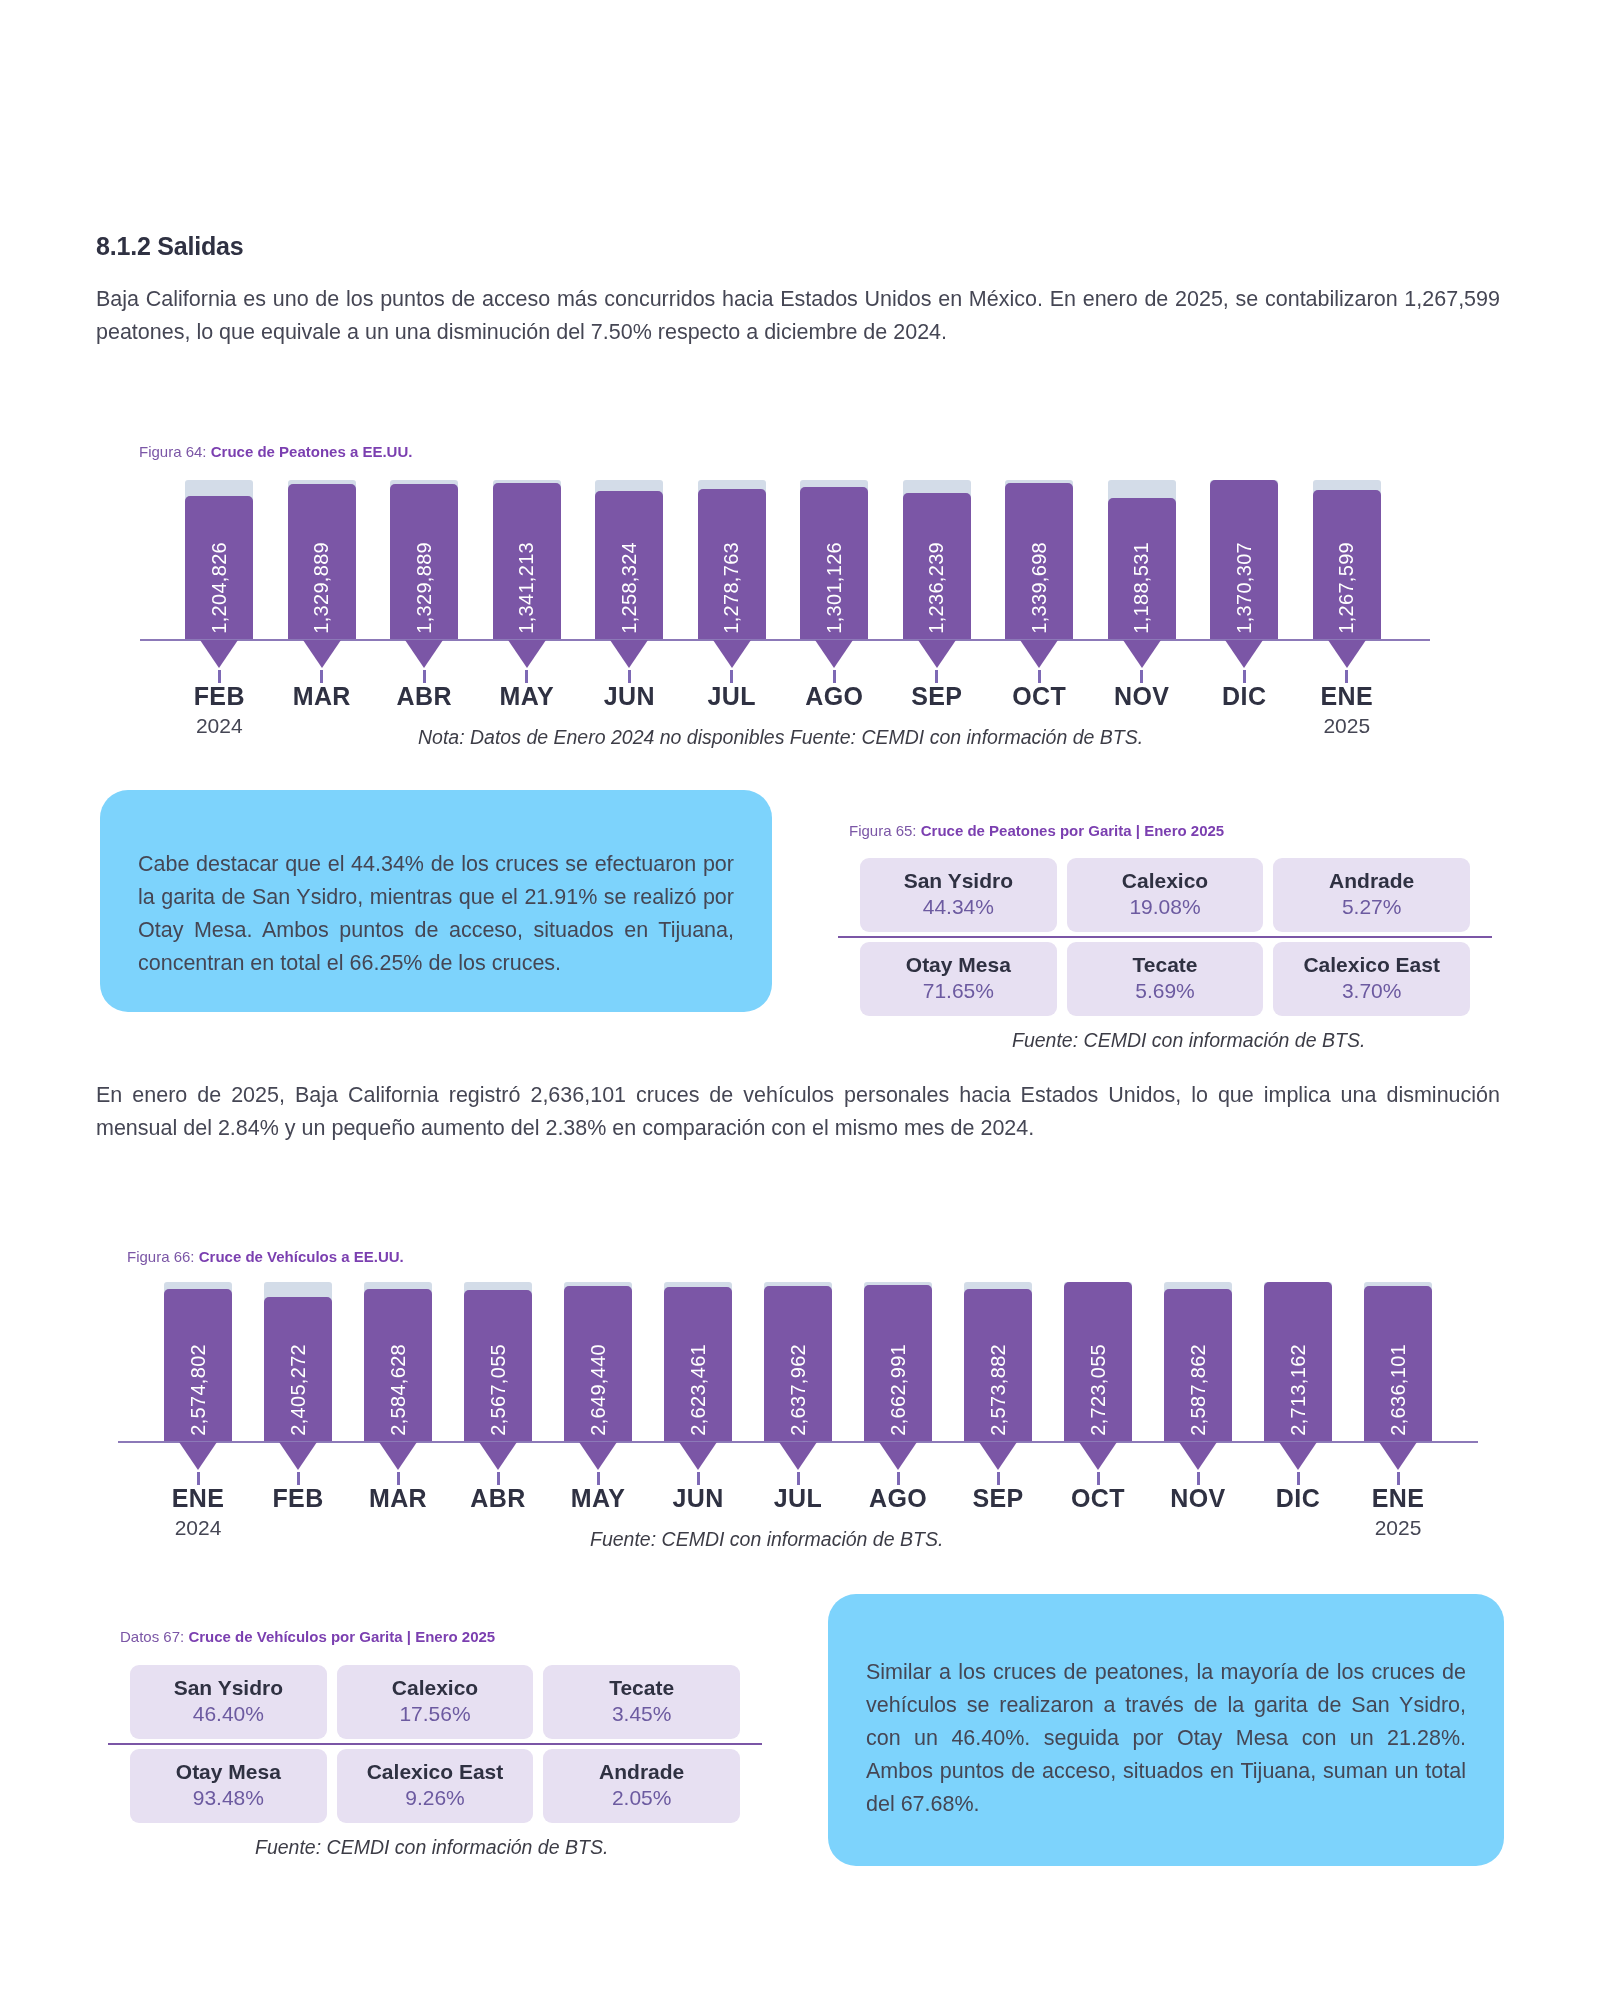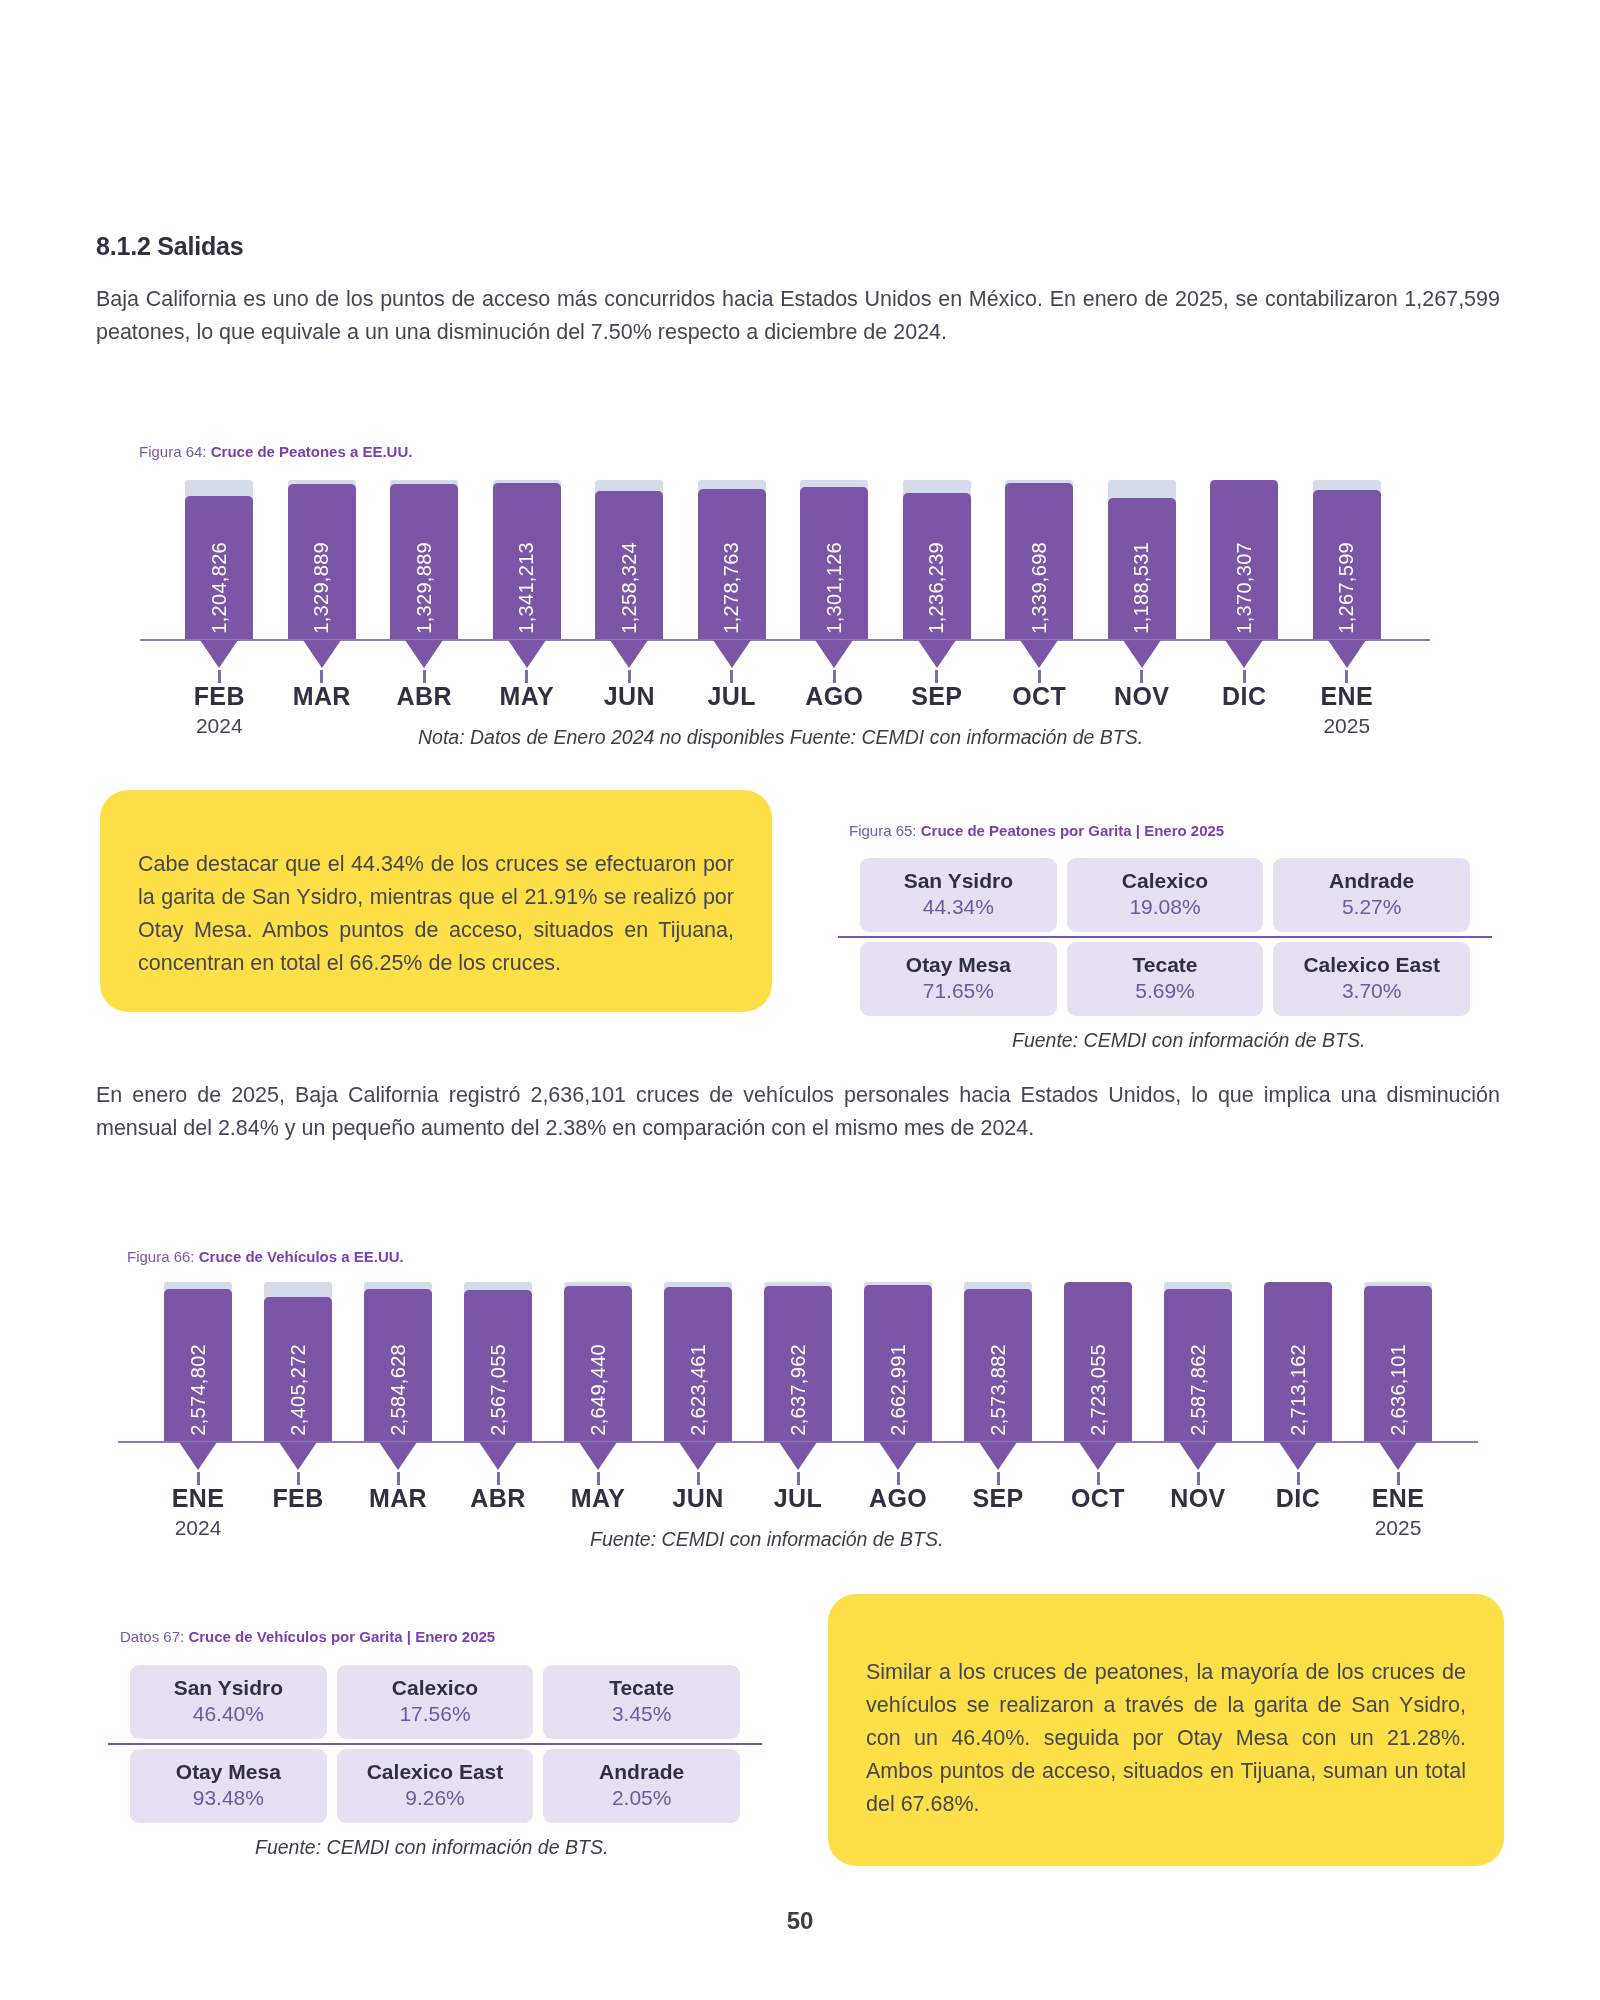--- a/index.html
+++ b/index.html
@@ -92,21 +92,21 @@
 
   
   .note{position:absolute;font-size:19.5px;font-style:italic;color:#3c3c46;white-space:nowrap;}
   #note1{left:418px;top:726px;}
   #note2{left:590px;top:1528px;}
   #note3{left:1012px;top:1029px;}
   #note4{left:255px;top:1836px;}
 
   
   .callout{
-    position:absolute;background:#fde047;border-radius:28px;
+    position:absolute;background:#7dd3fc;border-radius:28px;
     font-size:21.5px;line-height:33px;color:#454654;text-align:justify;
     box-sizing:border-box;
   }
   #callout1{left:100px;top:790px;width:672px;height:222px;padding:58px 38px 0 38px;}
   #callout2{left:828px;top:1594px;width:676px;height:272px;padding:62px 38px 0 38px;}
 
   
   .garita{position:absolute;}
   #gar65{left:860px;top:858px;width:610px;}
   #gar67{left:130px;top:1665px;width:610px;}
@@ -456,21 +456,20 @@
         <div class="gar-cell">
           <div class="gar-name">Andrade</div>
           <div class="gar-pct">2.05%</div>
         </div>
       </div>
   </div>
   <div class="note" id="note4">Fuente: CEMDI con información de BTS.</div>
 
   <div class="callout" id="callout2">Similar a los cruces de peatones, la mayoría de los cruces de vehículos se realizaron a través de la garita de San Ysidro, con un 46.40%. seguida por Otay Mesa con un 21.28%. Ambos puntos de acceso, situados en Tijuana, suman un total del 67.68%.</div>
 
-  <div class="page-num">50</div>
 <div class="pin" style="left: 200.25px; top: 640px;"></div>
     <div class="tick" style="left: 217.75px; top: 670px;"></div>
     <div class="pin" style="left: 302.75px; top: 640px;"></div>
     <div class="tick" style="left: 320.25px; top: 670px;"></div>
     <div class="pin" style="left: 405.25px; top: 640px;"></div>
     <div class="tick" style="left: 422.75px; top: 670px;"></div>
     <div class="pin" style="left: 507.75px; top: 640px;"></div>
     <div class="tick" style="left: 525.25px; top: 670px;"></div>
     <div class="pin" style="left: 610.25px; top: 640px;"></div>
     <div class="tick" style="left: 627.75px; top: 670px;"></div>

